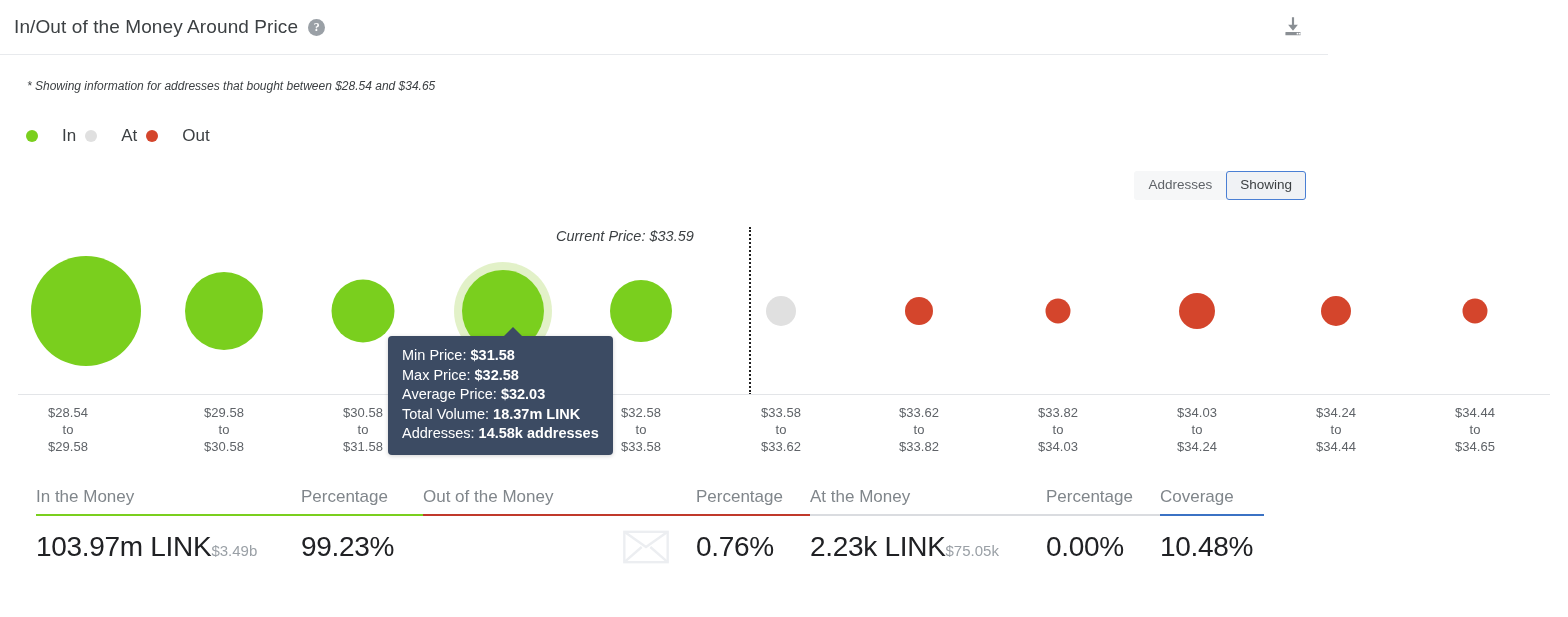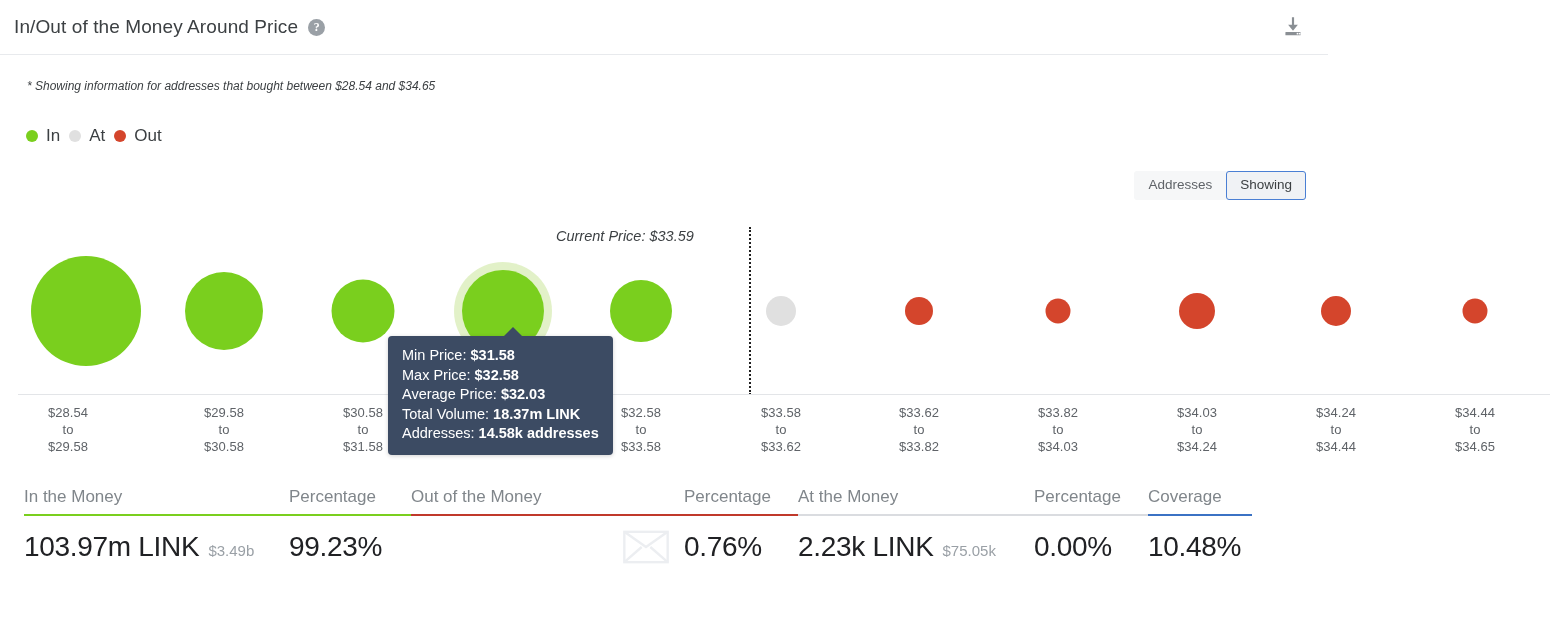--- a/index.html
+++ b/index.html
@@ -69,21 +69,21 @@
     white-space: nowrap;
   }
   .legend {
     position: absolute;
     left: 26px;
     top: 126px;
     display: flex;
     align-items: center;
     gap: 9px;
   }
-  .legend-item { display: flex; align-items: center; gap: 8px; }
+  .legend-item { display: flex; align-items: center; gap: 24px; }
   .legend-dot { width: 12px; height: 12px; border-radius: 50%; display: block; }
   .legend-label { font-size: 17px; color: #3c4043; }
 
   
   .toggle-group {
     position: absolute;
     right: 22px;
     top: 171px;
     display: flex;
     background: #f6f7f8;
@@ -216,36 +216,35 @@
   }
   .tooltip-row { white-space: nowrap; }
   .tooltip-row b { font-weight: 700; }
 
   
   .stats {
     position: absolute;
     left: 0; top: 487px;
     width: 1568px;
     display: flex;
-    padding-left: 24px;
+    padding-left: 36px;
     padding-right: 24px;
   }
   .stat { display: flex; flex-direction: column; }
   .stat-label {
     font-size: 17px;
     color: #80868b;
     font-weight: 400;
     padding-bottom: 7px;
     white-space: nowrap;
   }
   .stat-rule { height: 2px; width: 100%; }
   .stat-values {
     display: flex;
     align-items: baseline;
-    gap: 9px;
     padding-top: 15px;
     white-space: nowrap;
   }
   .stat-main {
     font-size: 28px;
     color: #202124;
     font-weight: 400;
     letter-spacing: -0.3px;
   }
   .stat-sub {

